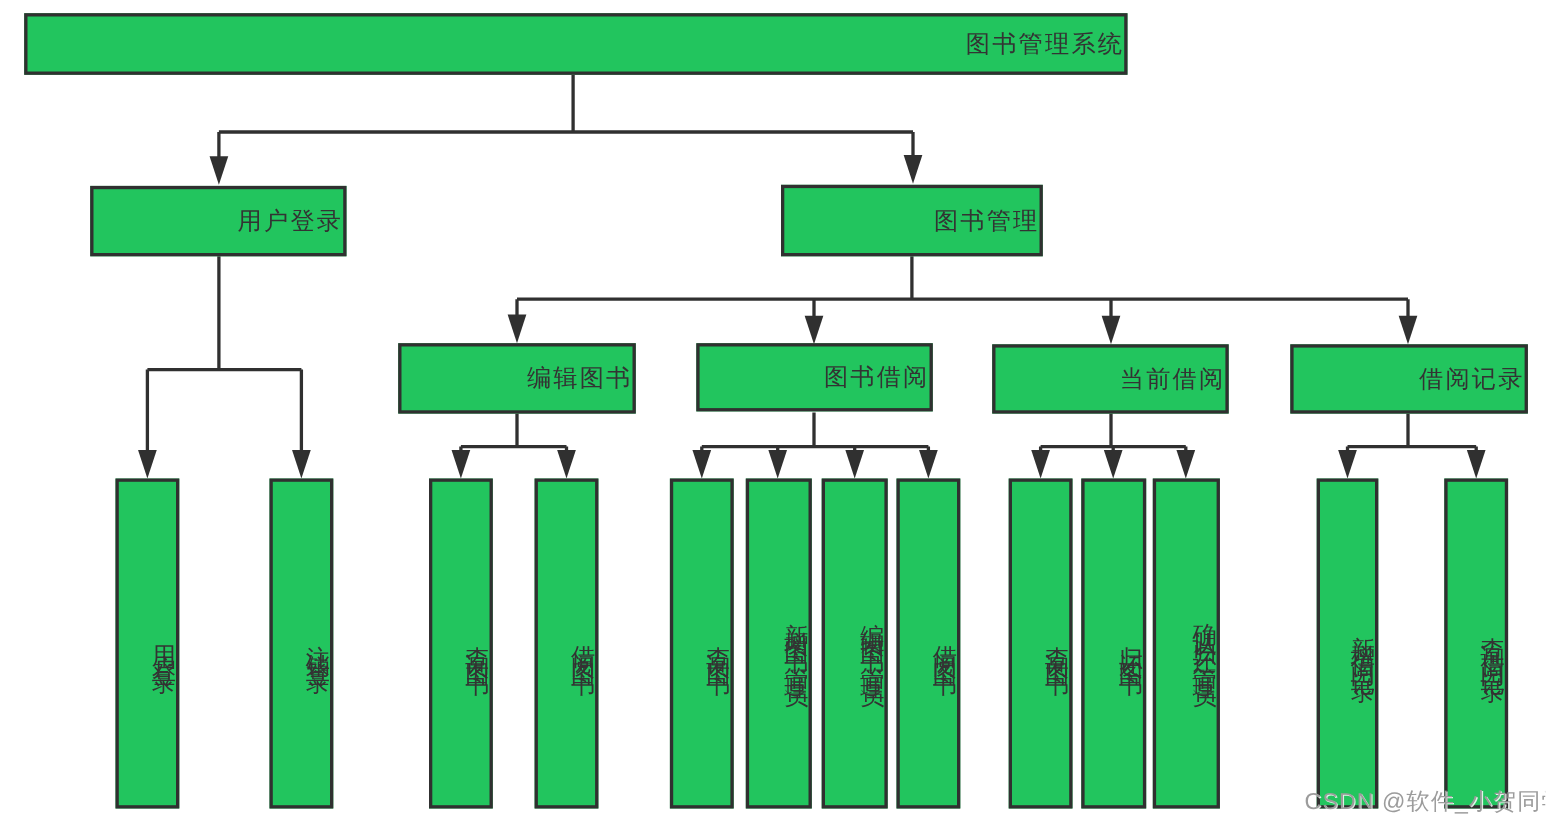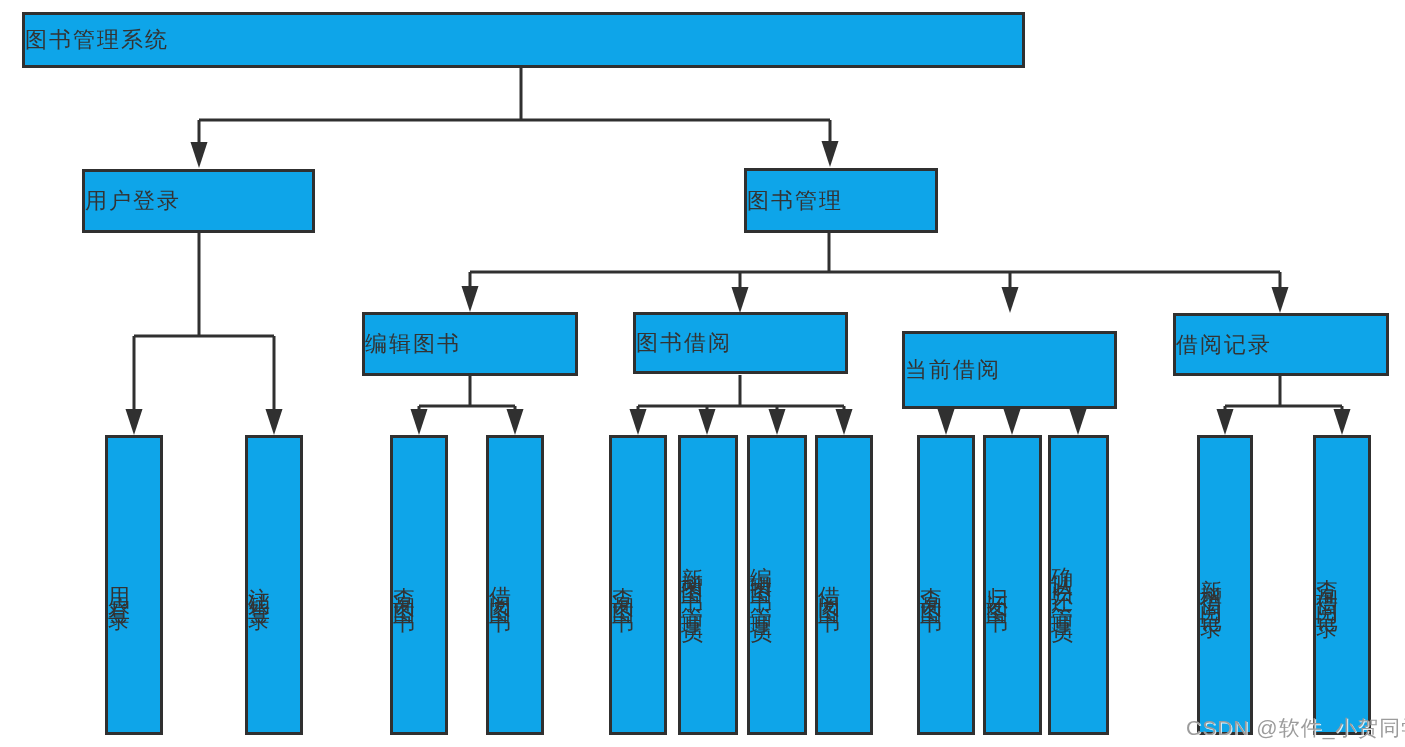--- a/index.html
+++ b/index.html
@@ -13,22 +13,22 @@
     overflow:hidden;
   }
   .canvas svg.wires {
     position:absolute; left:0; top:0; width:1405px; height:747px;
     pointer-events:none;
   }
   .node {
     position:absolute;
     box-sizing:border-box;
     border:3px solid #303030;
-    background:#0ea5e9;
-    display:flex; align-items:center; justify-content:flex-start;
+    background:#22c55e;
+    display:flex; align-items:center; justify-content:flex-end;
     text-align:center;
   }
   .node.h { font-size:22px; letter-spacing:2px; }
   .node.v { font-size:22px; }
   .node.v span {
     writing-mode:vertical-rl;
     text-orientation:mixed;
     letter-spacing:8px;
     line-height:1;
   }
@@ -80,31 +80,31 @@
     </g>
   </svg>
 
   <div class="node h" style="left:22px; top:12px; width:1003px; height:56px;">
     <span>图书管理系统</span>
   </div>
 
   <div class="node h" style="left:82px; top:169px; width:233px; height:64px;">
     <span>用户登录</span>
   </div>
-  <div class="node h" style="left:744px; top:168px; width:194px; height:65px;">
+  <div class="node h" style="left:710px; top:168px; width:238px; height:65px;">
     <span>图书管理</span>
   </div>
 
   <div class="node h" style="left:362px; top:312px; width:216px; height:64px;">
     <span>编辑图书</span>
   </div>
   <div class="node h" style="left:633px; top:312px; width:215px; height:62px;">
     <span>图书借阅</span>
   </div>
-  <div class="node h" style="left:902px; top:331px; width:215px; height:78px;">
+  <div class="node h" style="left:902px; top:313px; width:215px; height:63px;">
     <span>当前借阅</span>
   </div>
   <div class="node h" style="left:1173px; top:313px; width:216px; height:63px;">
     <span>借阅记录</span>
   </div>
 
   <div class="node v" style="left:105px; top:435px; width:58px; height:300px;">
     <span>用户登录</span>
   </div>
   <div class="node v" style="left:245px; top:435px; width:58px; height:300px;">

